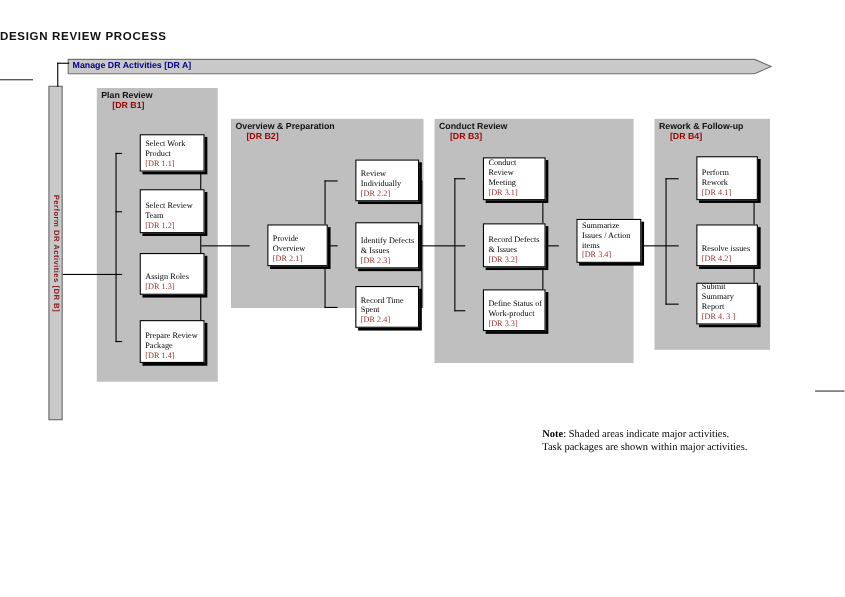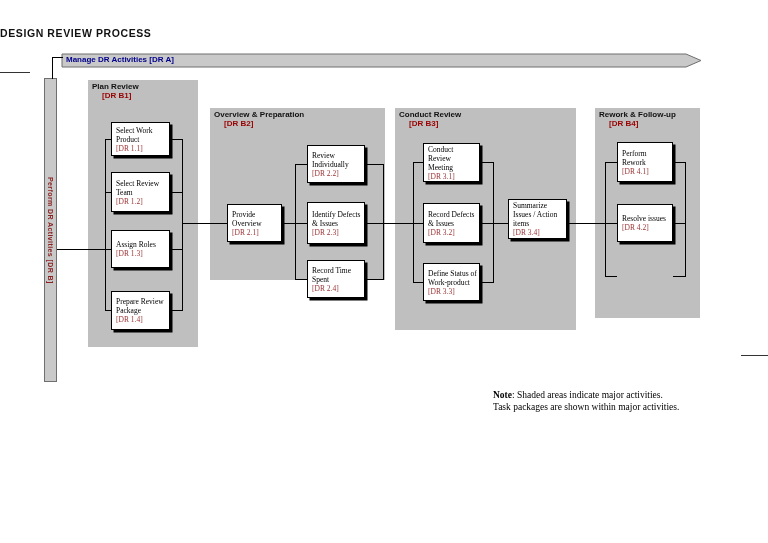--- a/index.html
+++ b/index.html
@@ -22,23 +22,23 @@
   .perform-label{writing-mode:vertical-rl;font-size:7px;font-weight:bold;color:#8b2222;
           white-space:nowrap;letter-spacing:.4px;}
 
   .region{position:absolute;background:#bfbfbf;}
   .region-head{position:absolute;left:4px;top:2px;line-height:9px;}
   .region-name{font-size:8px;font-weight:bold;color:#111;white-space:nowrap;}
   .region-code{font-size:8px;font-weight:bold;color:#990000;white-space:nowrap;padding-left:10px;}
 
   .task{position:absolute;background:#fff;border:1.5px solid #000;
           box-shadow:2.5px 2.5px 0 0 #000;box-sizing:border-box;
-          display:flex;flex-direction:column;justify-content:center;
+          display:flex;flex-direction:column;justify-content:flex-end;
           padding:2px 2px 2px 4px;font-family:"Liberation Serif",serif;
-          font-size:7.5px;line-height:9px;color:#000;}
+          font-size:7.5px;line-height:9px;color:#000;margin-left:16px;}
   .task-code{color:#993333;}
 
   .ln{position:absolute;background:#000;}
 
   .note{position:absolute;left:493px;top:390px;width:210px;
           font-family:"Liberation Serif",serif;font-size:9.5px;line-height:11.5px;color:#000;}
   .note b{font-weight:bold;}
 </style>
 </head>
 <body>
@@ -177,19 +177,23 @@
   </div>
 
   <div class="task" style="left:617px;top:142px;width:56px;height:40px">
     <span class="task-title">Perform Rework</span>
     <span class="task-code">[DR 4.1]</span>
   </div>
   <div class="task" style="left:617px;top:204px;width:56px;height:38px">
     <span class="task-title">Resolve issues</span>
     <span class="task-code">[DR 4.2]</span>
   </div>
+  <div class="task" style="left:617px;top:257px;width:56px;height:38px">
+    <span class="task-title">Submit Summary Report</span>
+    <span class="task-code">[DR 4. 3 ]</span>
+  </div>
 
   <div class="note">
     <div><b>Note</b><span>: Shaded areas indicate major activities.</span></div>
     <div>Task packages are shown within major activities.</div>
   </div>
 
 </div>
 
 </body></html>

